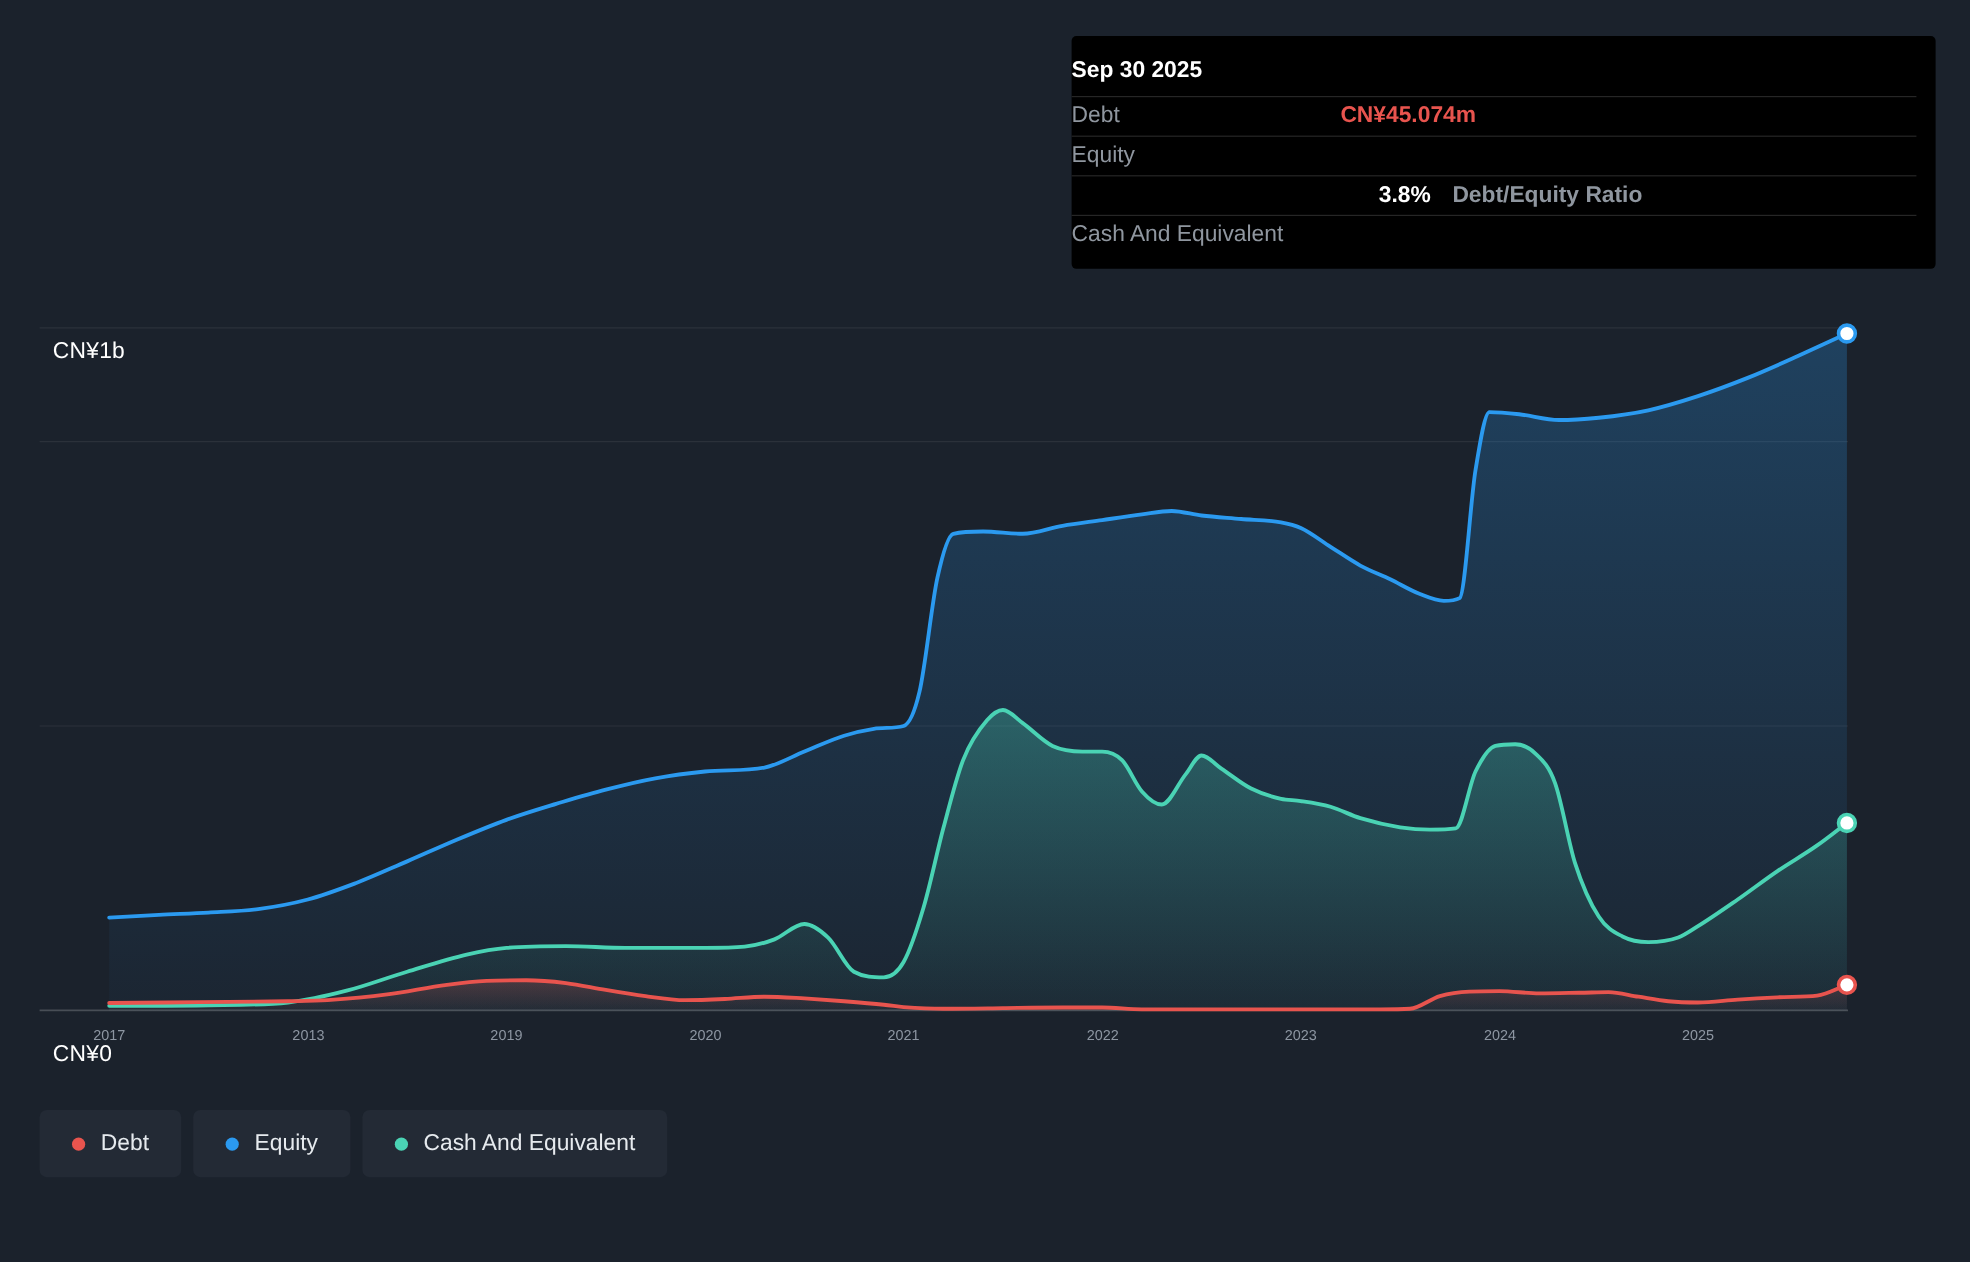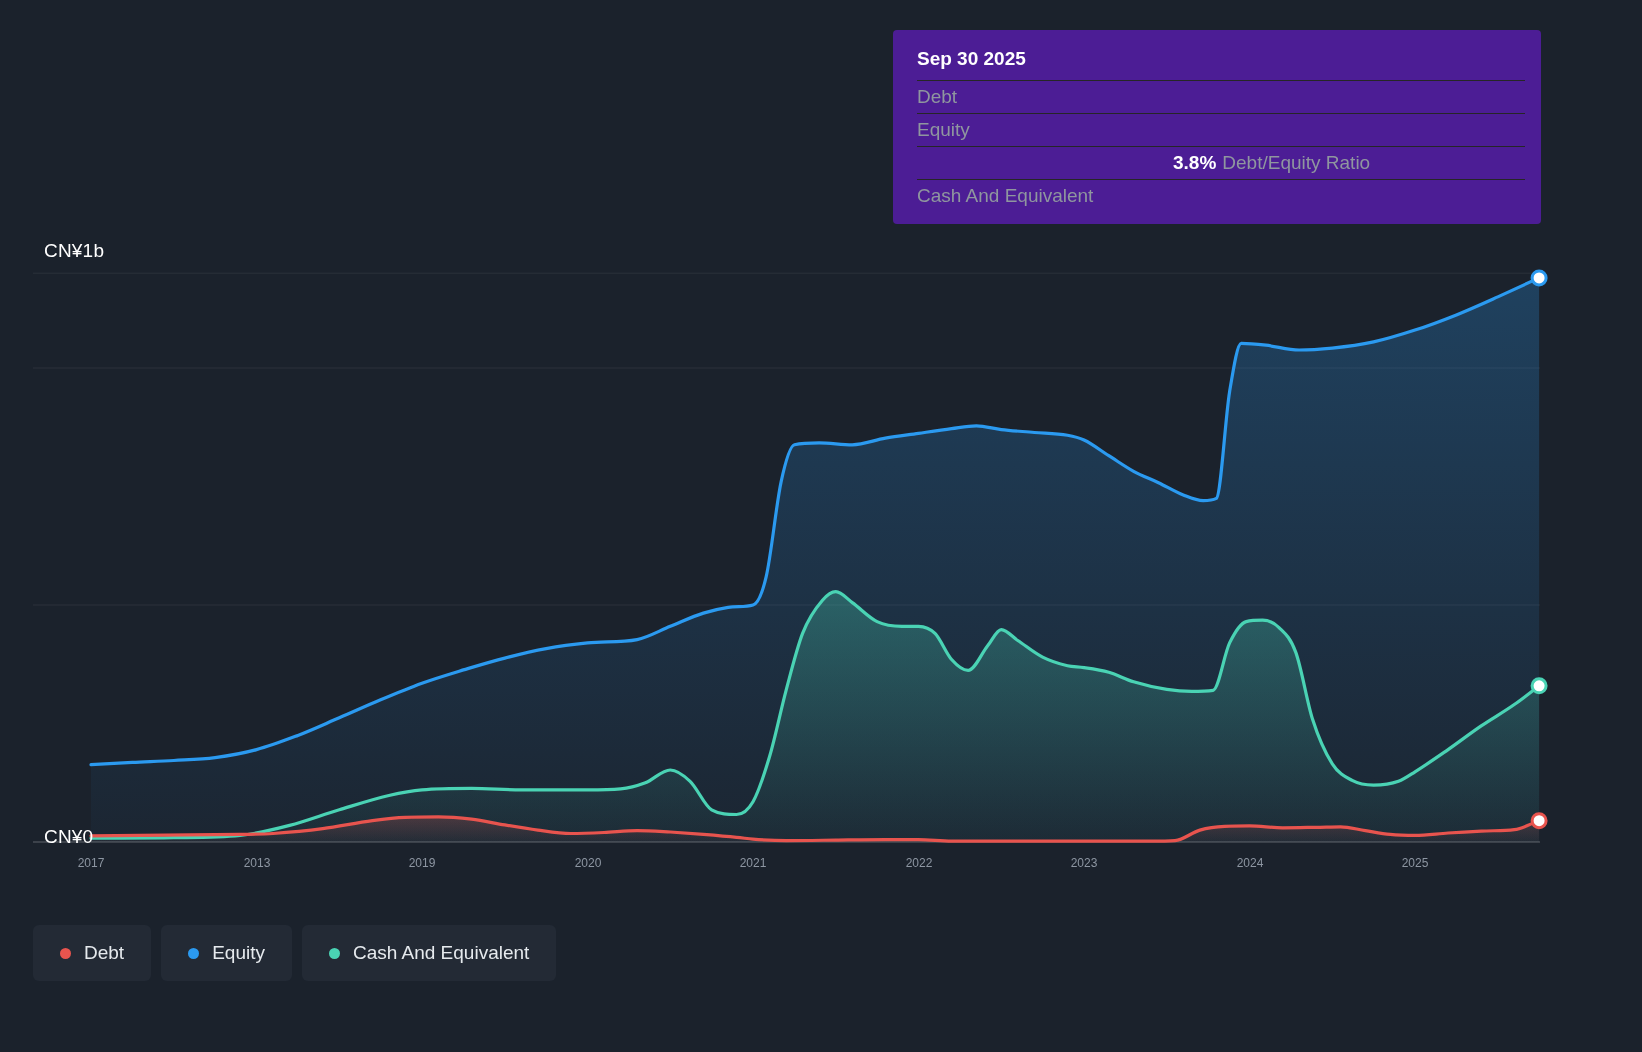--- a/index.html
+++ b/index.html
@@ -8,47 +8,48 @@
     background:#1b222c;
     position:relative;overflow:hidden;
     font-family:"Liberation Sans","DejaVu Sans",sans-serif;
     -webkit-font-smoothing:antialiased;
   }
   #chart-svg{position:absolute;left:0;top:0;}
   .ylabel{
     position:absolute;left:44px;
     color:#ffffff;font-size:19px;font-weight:400;
     letter-spacing:.2px;
+    margin-top:42px;
   }
   .ylabel.top{top:240px;}
   .ylabel.bottom{top:826px;}
   .xtick{
     position:absolute;top:856px;width:64px;text-align:center;
     color:#8d96a2;font-size:12px;
   }
   
   .tooltip{
-    position:absolute;left:893px;top:30px;width:648px;
-    background:#4c1d95;border-radius:4px;
-    padding:10px 16px 12px 24px;box-sizing:border-box;
+    position:absolute;left:893px;top:30px;width:720px;
+    background:#000000;border-radius:4px;
+    padding:10px 16px 12px 0;box-sizing:border-box;
     color:#fff;
   }
   .tt-title{
     font-size:19px;font-weight:700;color:#ffffff;
     padding:8px 0 10px 0;
   }
   .tt-row{
     display:flex;align-items:center;
     border-top:1px solid #262626;
     min-height:32px;font-size:19px;
   }
   .tt-label{flex:0 0 224px;color:#8f969f;}
   .tt-value{flex:1;font-weight:600;}
   .tt-ratio-main{color:#ffffff;font-weight:700;margin-left:32px;}
-  .tt-ratio-rest{color:#8f969f;font-weight:400;margin-left:6px;}
+  .tt-ratio-rest{color:#8f969f;font-weight:700;margin-left:18px;}
   
   .legend{
     position:absolute;left:33px;top:925px;
     display:flex;gap:10px;
   }
   .pill{
     height:56px;display:flex;align-items:center;gap:13px;
     background:#232a35;border-radius:6px;
     padding:0 27px;color:#e6eaee;font-size:19px;
     cursor:pointer;
@@ -100,20 +101,21 @@
   <span class="xtick" style="left:887px">2022</span>
   <span class="xtick" style="left:1052px">2023</span>
   <span class="xtick" style="left:1218px">2024</span>
   <span class="xtick" style="left:1383px">2025</span>
 </div>
 
 <div class="tooltip">
   <div class="tt-title">Sep 30 2025</div>
   <div class="tt-row">
     <span class="tt-label">Debt</span>
+    <span class="tt-value" style="color: rgb(232, 84, 78);">CN¥45.074m</span>
   </div>
   <div class="tt-row">
     <span class="tt-label">Equity</span>
   </div>
   <div class="tt-row">
     <span class="tt-label"></span>
     <span class="tt-value"><span class="tt-ratio-main">3.8%</span><span class="tt-ratio-rest">Debt/Equity Ratio</span></span>
   </div>
   <div class="tt-row">
     <span class="tt-label">Cash And Equivalent</span>

